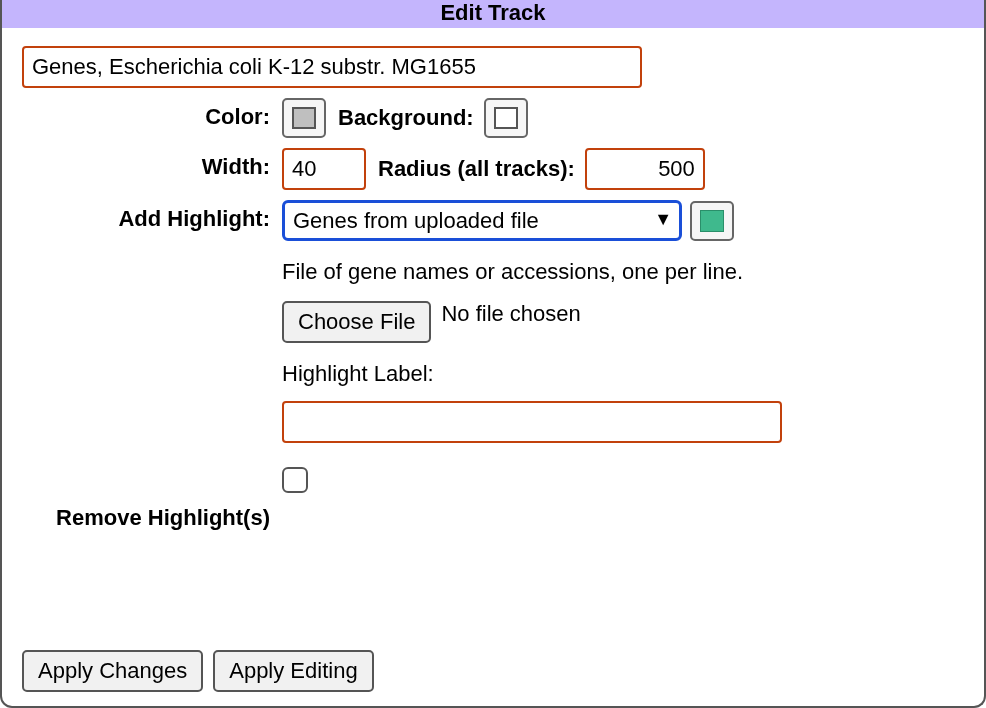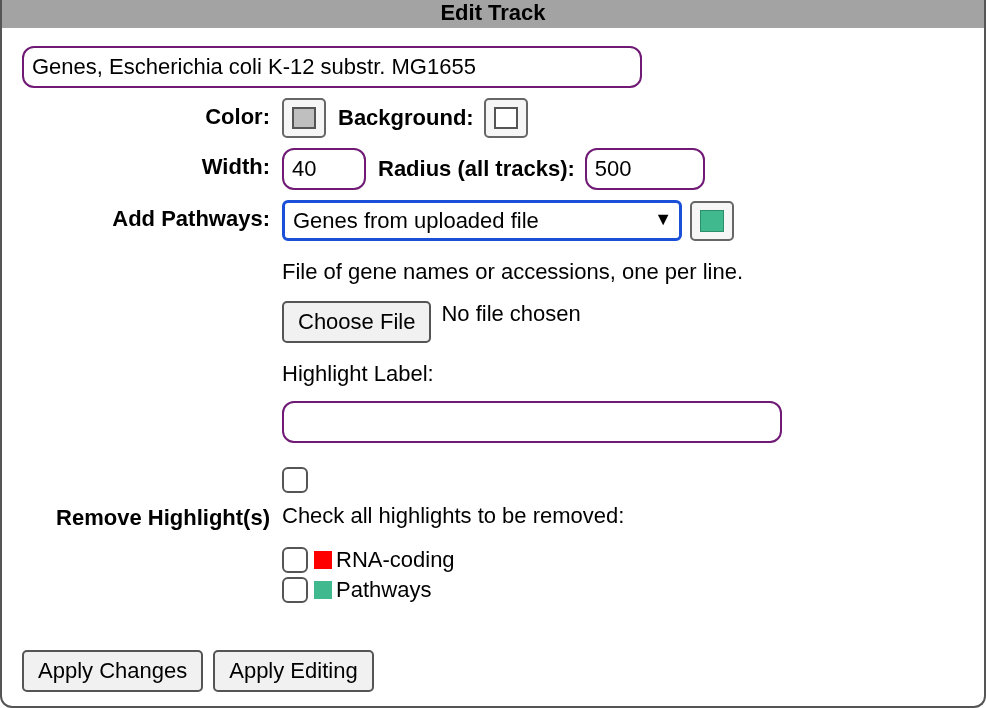--- a/index.html
+++ b/index.html
@@ -14,21 +14,21 @@
     width: 986px;
     height: 708px;
     border: 2px solid #555;
     border-top: none;
     border-radius: 0 0 12px 12px;
     overflow: hidden;
     display: flex;
     flex-direction: column;
   }
   .titlebar {
-    background: #a3a3a3;
+    background: #c4b5fd;
     text-align: center;
     font-weight: bold;
     padding: 0px 0 2px 0;
     font-size: 22px;
   }
   .content {
     flex: 1;
     padding: 18px 20px 14px 20px;
     display: flex;
     flex-direction: column;
@@ -49,28 +49,28 @@
   .field-col {
     flex: 1;
     display: flex;
     flex-wrap: wrap;
     align-items: center;
     gap: 6px;
   }
   input[type="text"].textbox {
     font-size: 22px;
     padding: 6px 8px;
-    border: 2px solid #701a75;
-    border-radius: 12px;
+    border: 2px solid #c2410c;
+    border-radius: 4px;
     background: #fff;
     font-family: inherit;
   }
   .textbox-wide  { width: 620px; }
   .textbox-narrow{ width: 84px; }
-  .textbox-med   { width: 120px; }
+  .textbox-med   { width: 120px; text-align: right; }
   .textbox-hl    { width: 500px; }
   .swatch-btn {
     width: 44px;
     height: 40px;
     border: 2px solid #666;
     border-radius: 5px;
     background: #f6f6f6;
     display: inline-flex;
     align-items: center;
     justify-content: center;
@@ -168,21 +168,21 @@
       <div class="row">
         <div class="label-col">Width:</div>
         <div class="field-col">
           <input type="text" class="textbox textbox-narrow" value="40" style="">
           <span class="inline-label">Radius (all tracks):</span>
           <input type="text" class="textbox textbox-med" value="500" style="">
         </div>
       </div>
 
       <div class="row">
-        <div class="label-col">Add Pathways:</div>
+        <div class="label-col">Add Highlight:</div>
         <div class="field-col">
           <div class="subblock">
             <div style="display:flex;align-items:center;gap:8px;">
               <span class="select-wrap">
                 <select class="select-box">
                   <option>Genes from uploaded file</option>
                 </select>
                 <span class="chev">▼</span>
               </span>
               <button class="swatch-btn">
@@ -198,37 +198,20 @@
             <input type="text" class="textbox textbox-hl" value="" style="">
             <div class="chk-row" style="margin-top:10px;">
               <span class="chk"></span>
             </div>
           </div>
         </div>
       </div>
 
       <div class="row" style="margin-top:4px;">
         <div class="label-col" style="padding-top:2px;">Remove Highlight(s)</div>
-        <div class="field-col">
-          <div class="subblock">
-            <div>Check all highlights to be removed:</div>
-            <div id="highlight-list">
-                <div class="chk-row" style="margin-top: 4px;">
-                  <span class="chk"></span>
-                  <span class="mini-swatch" style="background: rgb(255, 0, 0);"></span>
-                  <span>RNA-coding</span>
-                </div>
-                <div class="chk-row" style="margin-top: 4px;">
-                  <span class="chk"></span>
-                  <span class="mini-swatch" style="background: rgb(63, 185, 141);"></span>
-                  <span>Pathways</span>
-                </div>
-              </div>
-          </div>
-        </div>
       </div>
 
     </div>
 
     <div class="btn-row">
       <button class="btn">Apply Changes</button>
       <button class="btn">Apply Editing</button>
     </div>
   </div>
 </div>

